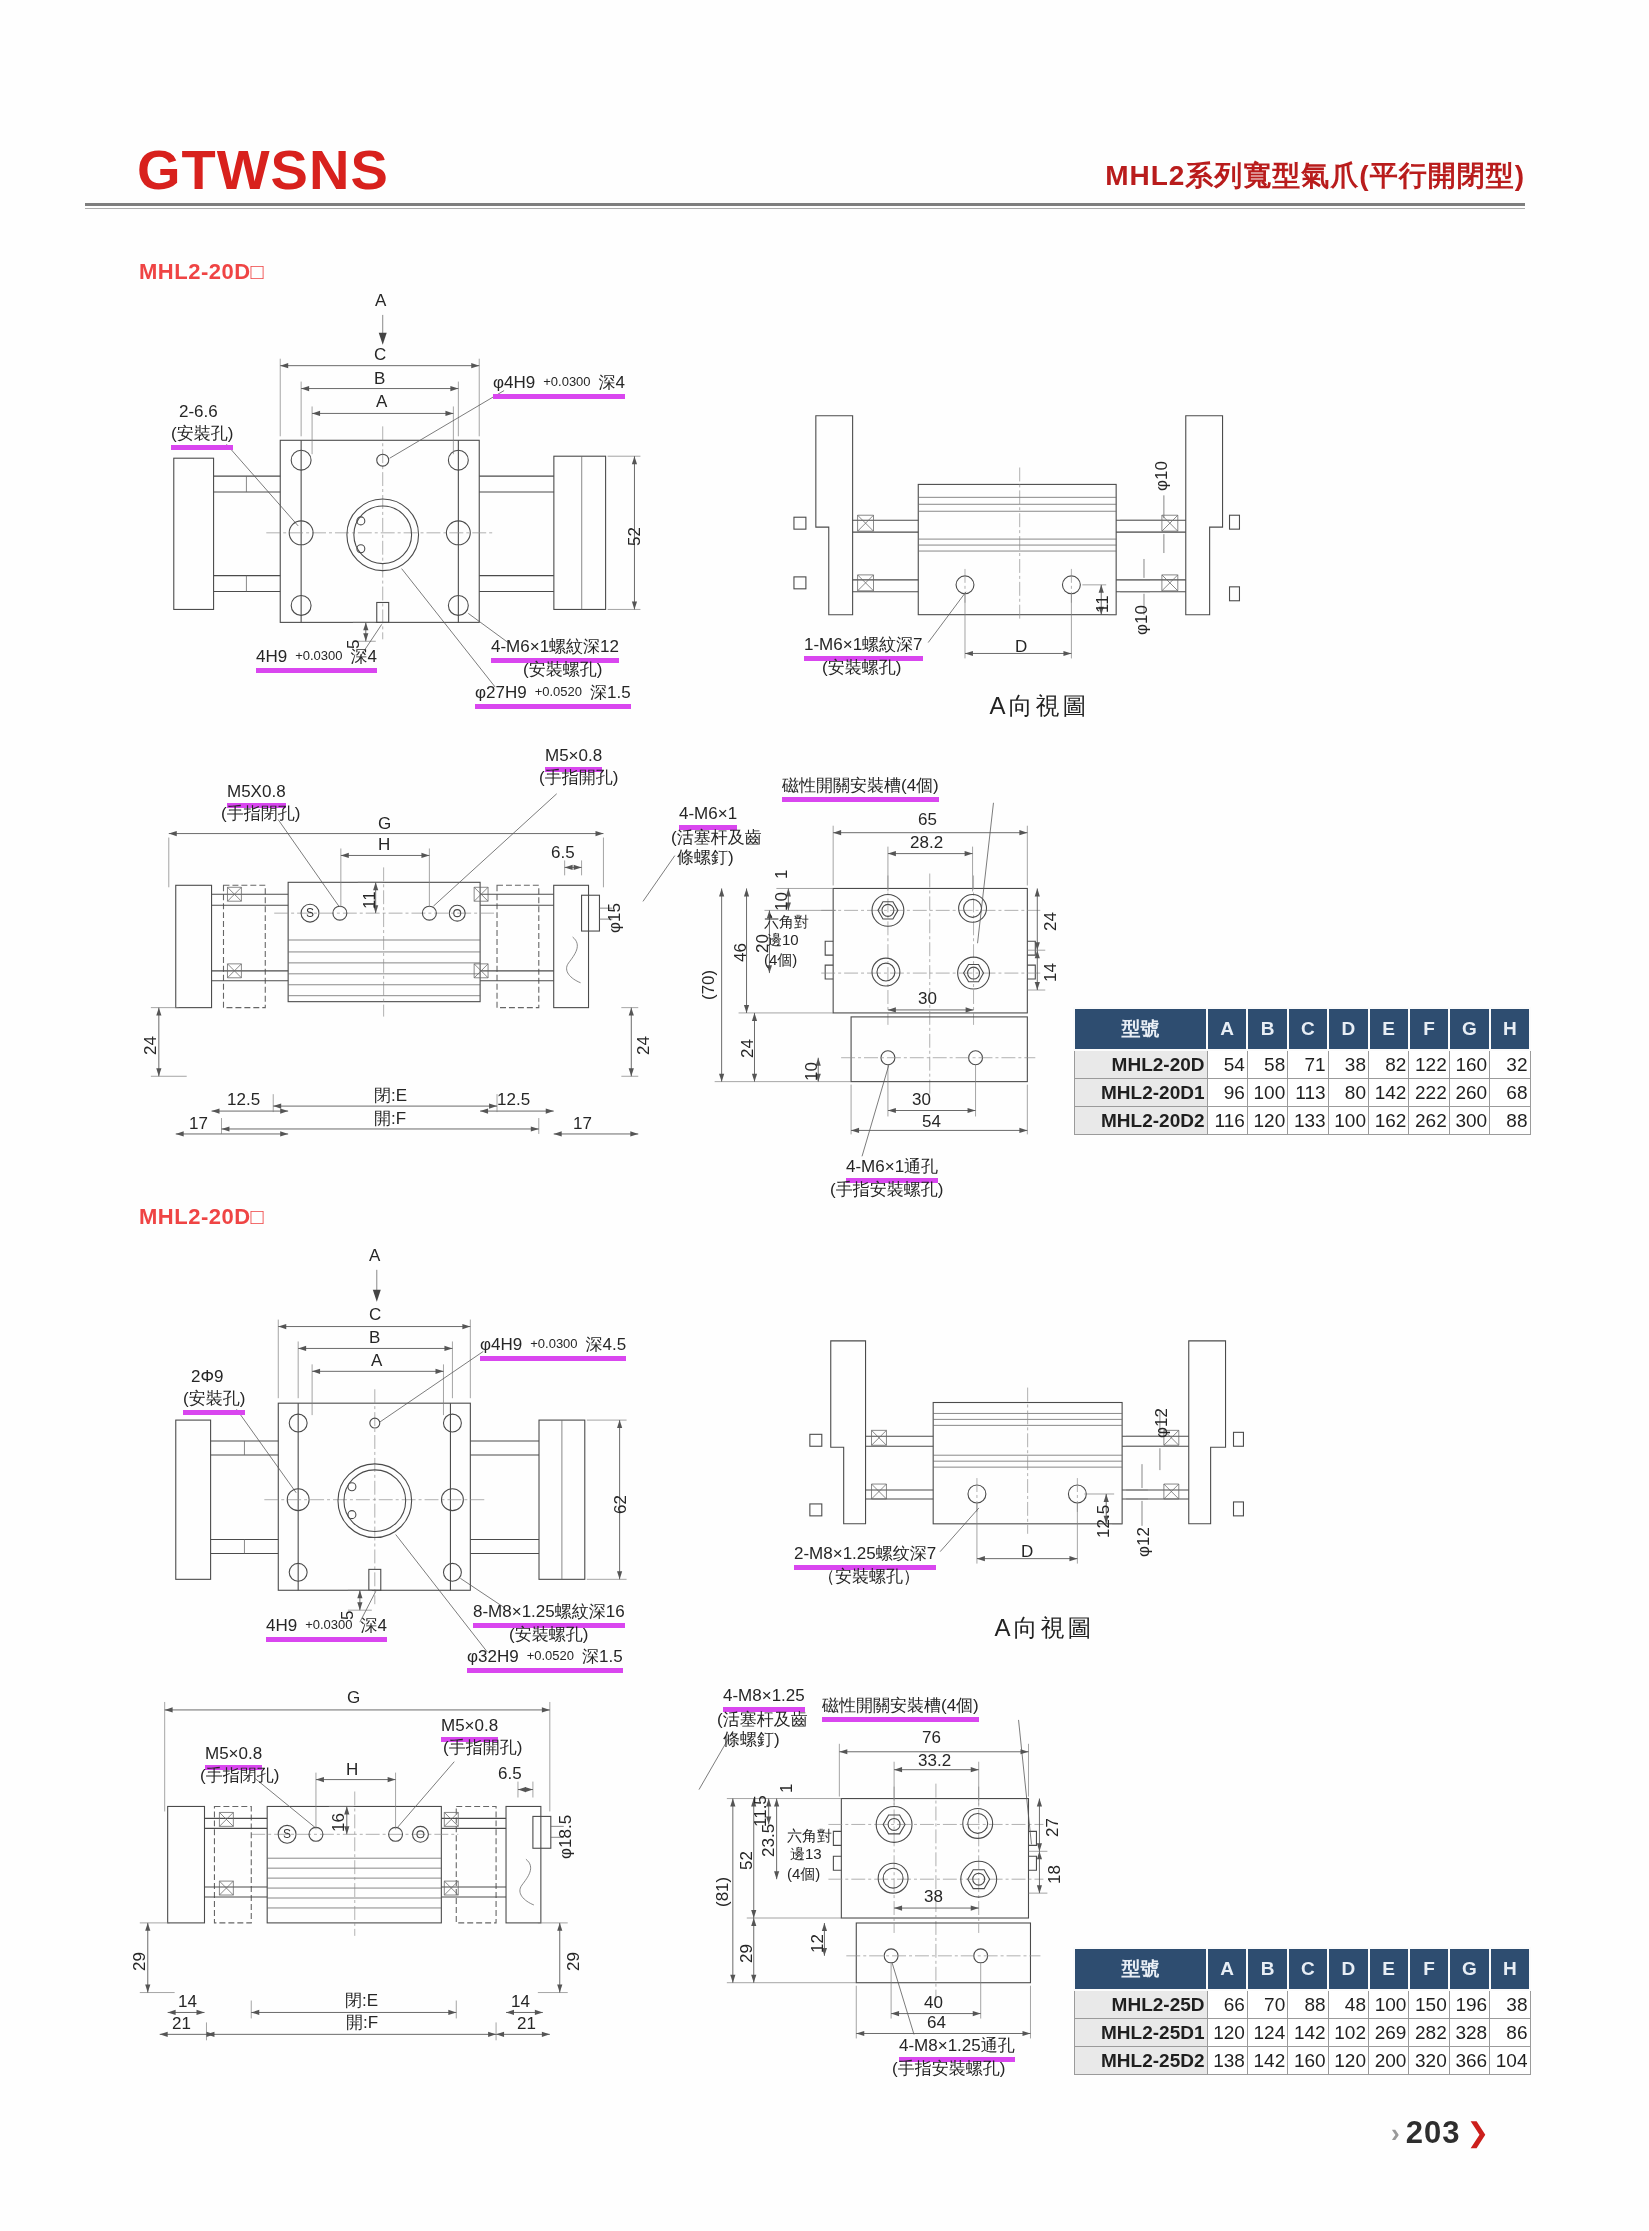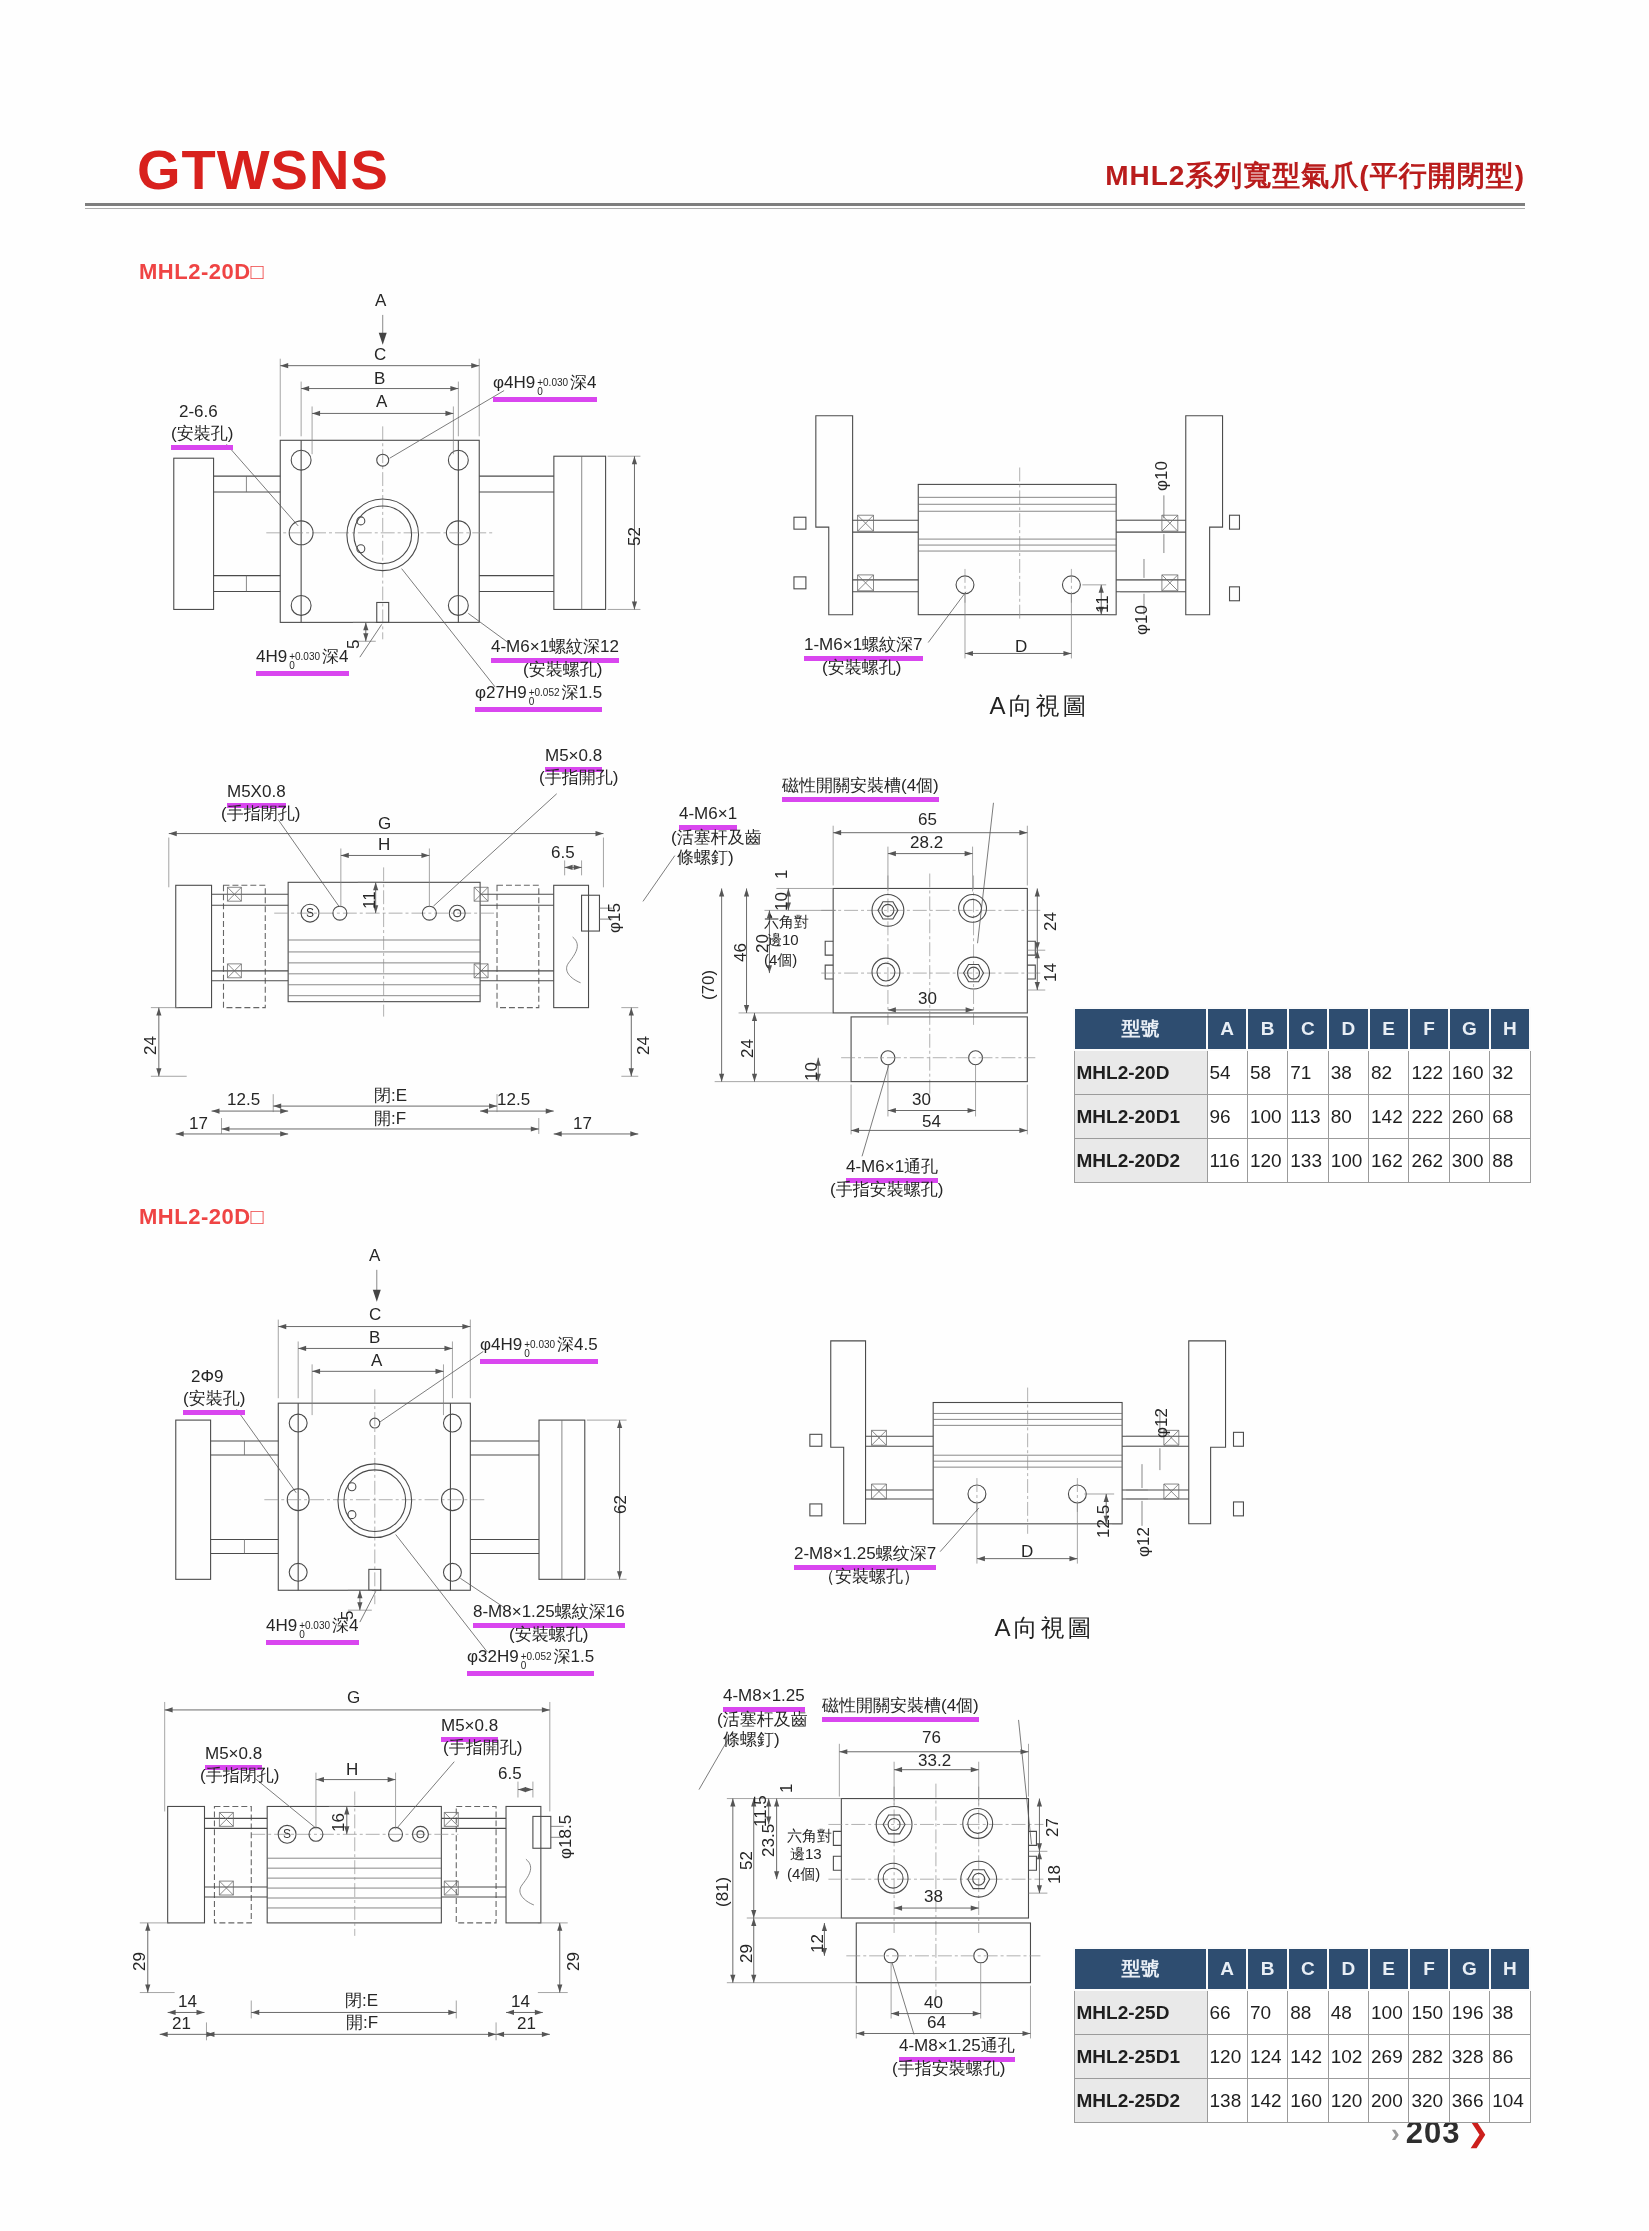--- a/index.html
+++ b/index.html
@@ -11,30 +11,30 @@
   svg .thin{stroke:#6a6a6a;stroke-width:.8}
   svg .dim{stroke:#5a5a5a;stroke-width:.9}
   svg .ext{stroke:#7d7d7d;stroke-width:.7}
   svg .ldr{stroke:#5a5a5a;stroke-width:.8}
   svg .cl{stroke:#8f8f8f;stroke-width:.7;stroke-dasharray:14 3 3 3}
   svg .dsh{stroke:#666;stroke-dasharray:6 3}
   .lbl{position:absolute;font-size:17px;line-height:1.15;color:#262626;white-space:nowrap}
   .sm{font-size:15px}
   .v{transform:rotate(-90deg);transform-origin:0 0}
   .u{border-bottom:5px solid #d946ef;padding-bottom:1px}
-  .tol{display:inline-flex;flex-direction:column;font-size:10px;line-height:9px;vertical-align:2px;margin:0 2px}
+  .tol{display:inline-flex;flex-direction:row;font-size:13px;line-height:9px;vertical-align:2px;margin:0 8px}
   .cap{font-size:24px;letter-spacing:3px;color:#222}
   .logo{position:absolute;left:137px;top:137px;font-size:56px;font-weight:800;letter-spacing:1px;color:#d8211d}
   .doctitle{position:absolute;right:125px;top:157px;font-size:28px;font-weight:bold;color:#b91c1c;letter-spacing:1px}
   .rule1{position:absolute;left:85px;top:203px;width:1440px;height:3px;background:#7e7e7e}
   .rule2{position:absolute;left:85px;top:208px;width:1440px;height:1px;background:#ababab}
   .seclbl{position:absolute;left:139px;font-size:22px;font-weight:bold;color:#ef4444;letter-spacing:0.5px}
   .dimtable{position:absolute;border-collapse:collapse;table-layout:fixed;font-size:19px;background:#fff;z-index:5}
   .dimtable th{background:#2e4d70;color:#e8eef5;font-weight:bold;border:2px solid #fbfbfb;height:40px;padding:0 2px;font-size:19px}
-  .dimtable td{border:1px solid #9b9b9b;text-align:left;height:27px;padding:8px 2px;color:#1f1f1f}
+  .dimtable td{border:1px solid #9b9b9b;text-align:right;height:27px;padding:0 2px;color:#1f1f1f}
   .dimtable td:first-child{background:#e9e9e9;font-weight:bold}
   .dimtable th:first-child{width:127px}
   .footer{position:absolute;top:2115px;left:1391px;display:flex;align-items:center;gap:6px}
   .chev-gray{font-size:26px;color:#9a9a9a;font-weight:bold;line-height:1}
   .pagenum{font-size:31px;font-weight:bold;color:#2e2e2e;letter-spacing:1px}
   .chev-red{font-size:27px;color:#cc1f1c;font-weight:bold;line-height:1}
   .smark{position:absolute;font-size:12px;color:#333}
 </style>
 </head>
 <body>

